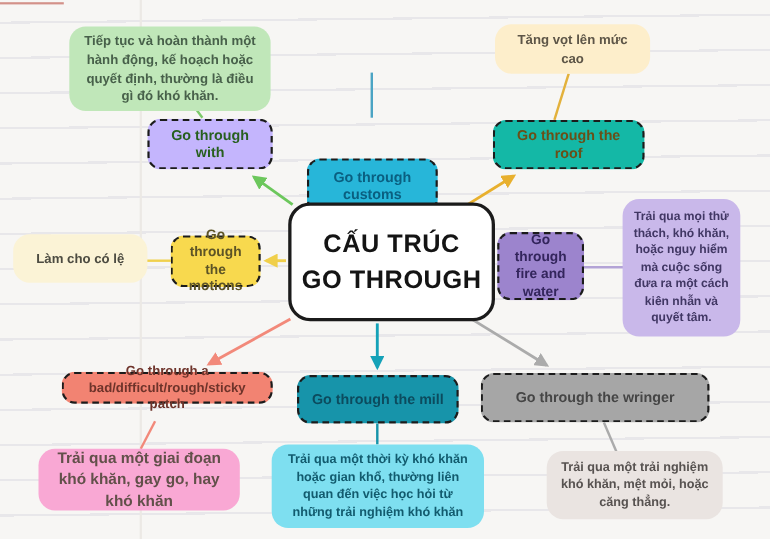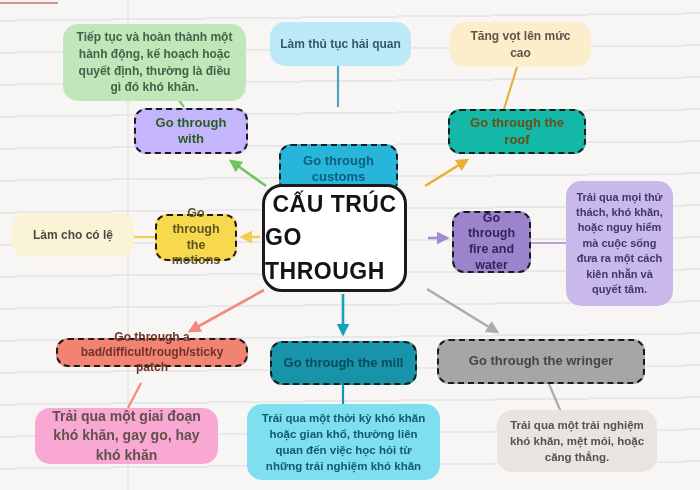--- a/index.html
+++ b/index.html
@@ -24,21 +24,21 @@
     display:flex;align-items:center;justify-content:center;text-align:center;
     font-weight:700;font-size:13px;line-height:1.25;padding:3px 7px;
   }
   .map-note{
     position:absolute;z-index:2;box-sizing:border-box;border-radius:15px;
     display:flex;align-items:center;justify-content:center;text-align:center;
     font-weight:600;font-size:12px;line-height:1.4;padding:5px 9px;
   }
   .central{
     position:absolute;z-index:3;box-sizing:border-box;
-    left:262px;top:184px;width:145px;height:108px;
+    left:262px;top:184px;width:188px;height:108px;
     background:#ffffff;border:3.5px solid #1b1b1b;border-radius:20px;
     display:flex;flex-direction:column;align-items:center;justify-content:center;
     font-weight:800;font-size:23px;line-height:1.45;color:#141414;letter-spacing:.5px;
   }
   
   #n-with{left:134px;top:108px;width:114px;height:46px;background:#c4b5fd;color:#275f1e;}
   #n-customs{left:279px;top:107px;width:119px;height:50px;background:#27b6d9;color:#0a5f80;margin-top:37px;}
   #n-roof{left:448px;top:109px;width:138px;height:45px;background:#14b8a6;color:#6a4f17;}
   #n-motions{left:155px;top:214px;width:82px;height:47px;background:#f8d94e;color:#5d5426;font-size:12.5px;}
   #n-fire{left:452px;top:211px;width:79px;height:62px;background:#9c84cd;color:#33255c;font-size:12.5px;}
@@ -137,23 +137,20 @@
   <div class="map-node" id="n-mill">
       <span>Go through the mill</span>
     </div>
   <div class="map-node" id="n-wringer">
       <span>Go through the wringer</span>
     </div>
 
   <div class="map-note" id="m-with">
       <span>Tiếp tục và hoàn thành một hành động, kế hoạch hoặc quyết định, thường là điều gì đó khó khăn.</span>
     </div>
-  <div class="map-note" id="m-customs">
-      <span>Làm thủ tục hải quan</span>
-    </div>
   <div class="map-note" id="m-roof">
       <span>Tăng vọt lên mức cao</span>
     </div>
   <div class="map-note" id="m-motions">
       <span>Làm cho có lệ</span>
     </div>
   <div class="map-note" id="m-fire">
       <span>Trải qua mọi thử thách, khó khăn, hoặc nguy hiểm mà cuộc sống đưa ra một cách kiên nhẫn và quyết tâm.</span>
     </div>
   <div class="map-note" id="m-patch">

